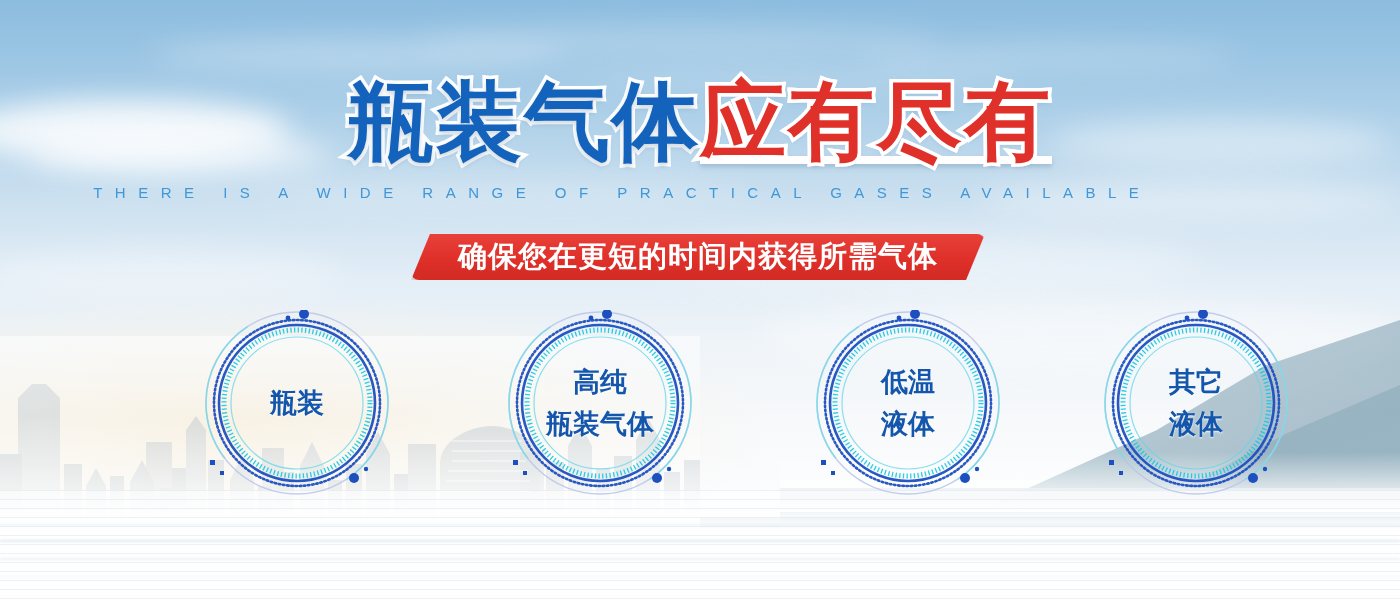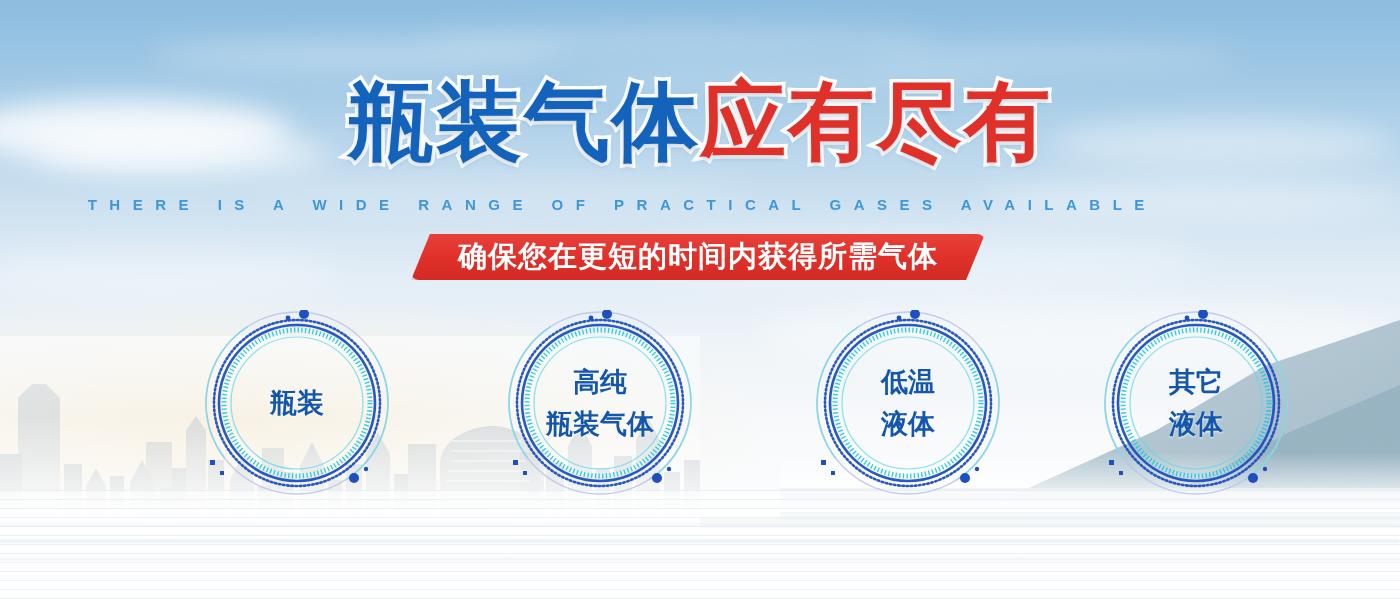--- a/index.html
+++ b/index.html
@@ -99,26 +99,26 @@
     font-family:"DejaVu Sans","Liberation Sans",sans-serif;
     font-size:86px;line-height:1;font-weight:bold;letter-spacing:2px;
     white-space:nowrap;
   }
   .title span{
     -webkit-text-stroke:7px #ffffff;
     paint-order:stroke fill;
     text-shadow:0 3px 5px rgba(80,110,140,.28);
   }
   .t-blue{color:#1363bd;}
-  .t-red{color:#e0302a;}
+  .t-red{color:#e0302a;text-decoration:underline;}
 
   
   .subtitle{
-    position:absolute;left:0;top:196px;width:1232px;text-align:center;
-    font-size:15px;font-weight:bold;letter-spacing:12.5px;
+    position:absolute;left:0;top:184px;width:1232px;text-align:center;
+    font-size:15px;font-weight:normal;letter-spacing:12.5px;
     color:#3f97d8;white-space:nowrap;
     text-indent:12.5px;
   }
 
   
   .ribbon{
     position:absolute;left:411px;top:234px;width:574px;height:46px;
     background:linear-gradient(180deg,#e8413a 0%,#e0302a 52%,#d22a24 100%);
     clip-path:polygon(3.3% 0%, 100% 0%, 96.7% 100%, 0% 100%);
     border-radius:8px;

